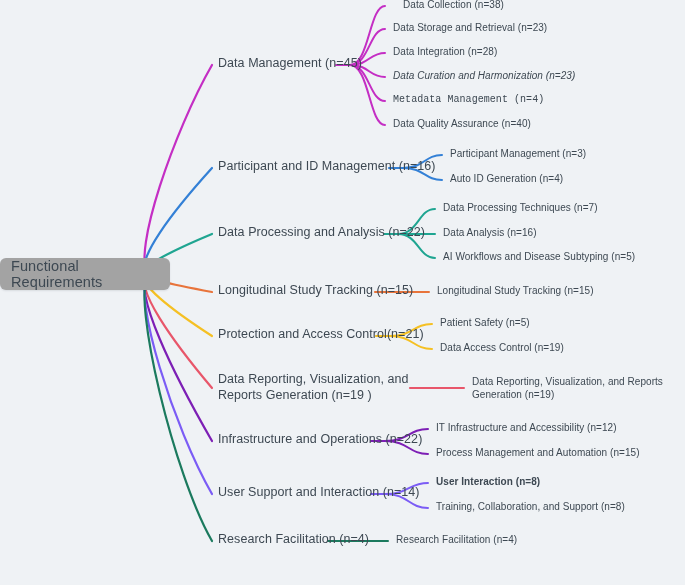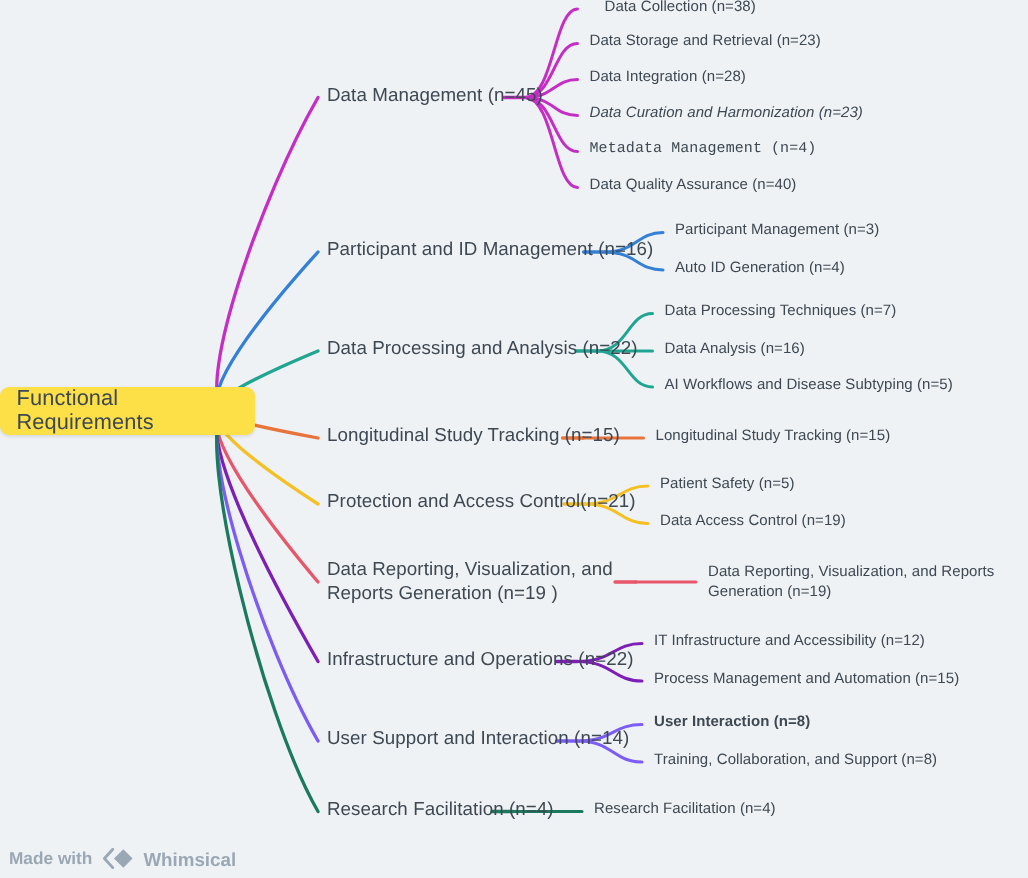--- a/index.html
+++ b/index.html
@@ -33,21 +33,21 @@
     line-height: 1.25;
     white-space: pre-line;
   }
   
   #root-node {
     position: absolute;
     left: 0px;
     top: 258px;
     width: 170px;
     height: 32px;
-    background: #fde047;
+    background: #a3a3a3;
     border-radius: 6px;
     box-shadow: 0 1px 2px rgba(20,30,50,0.10);
     display: flex;
     align-items: center;
   }
   #root-node .root-label {
     padding-left: 11px;
     font-size: 14.5px;
     color: #3d4852;
     letter-spacing: 0.1px;
@@ -191,24 +191,14 @@
       <div class="node branch-label" style="left: 218px; white-space: nowrap; top: 432px;"><span>Infrastructure and Operations (n=22)</span></div>
       <div class="node leaf-label" style="left: 436px; white-space: nowrap; top: 422px; text-align: right;"><span>IT Infrastructure and Accessibility (n=12)</span></div>
       <div class="node leaf-label" style="left: 436px; white-space: nowrap; top: 447px; text-align: center;"><span>Process Management and Automation (n=15)</span></div>
       <div class="node branch-label" style="left: 218px; white-space: nowrap; top: 485px;"><span>User Support and Interaction (n=14)</span></div>
       <div class="node leaf-label" style="left: 436px; white-space: nowrap; top: 476px; font-weight: bold;"><span>User Interaction (n=8)</span></div>
       <div class="node leaf-label" style="left: 436px; white-space: nowrap; top: 501px;"><span>Training, Collaboration, and Support (n=8)</span></div>
       <div class="node branch-label" style="left: 218px; white-space: nowrap; top: 532px;"><span>Research Facilitation (n=4)</span></div>
       <div class="node leaf-label" style="left: 396px; white-space: nowrap; top: 534px;"><span>Research Facilitation (n=4)</span></div>
     </div>
 
-  <div id="watermark">
-    <span class="made-with">Made with</span>
-    <span class="logo">
-      <svg width="22" height="15" viewBox="0 0 22 15" xmlns="http://www.w3.org/2000/svg">
-        <path d="M7.2 1.2 L1.6 7.3 L7.2 13.4" fill="none" stroke="#9aa7b4" stroke-width="1.9" stroke-linecap="round" stroke-linejoin="round"></path>
-        <path d="M14.2 1.1 L20.4 7.3 L14.2 13.5 L8.0 7.3 Z" fill="#9aa7b4"></path>
-      </svg>
-    </span>
-    <span class="brand">Whimsical</span>
-  </div>
 
 </div>
 
 </body></html>

